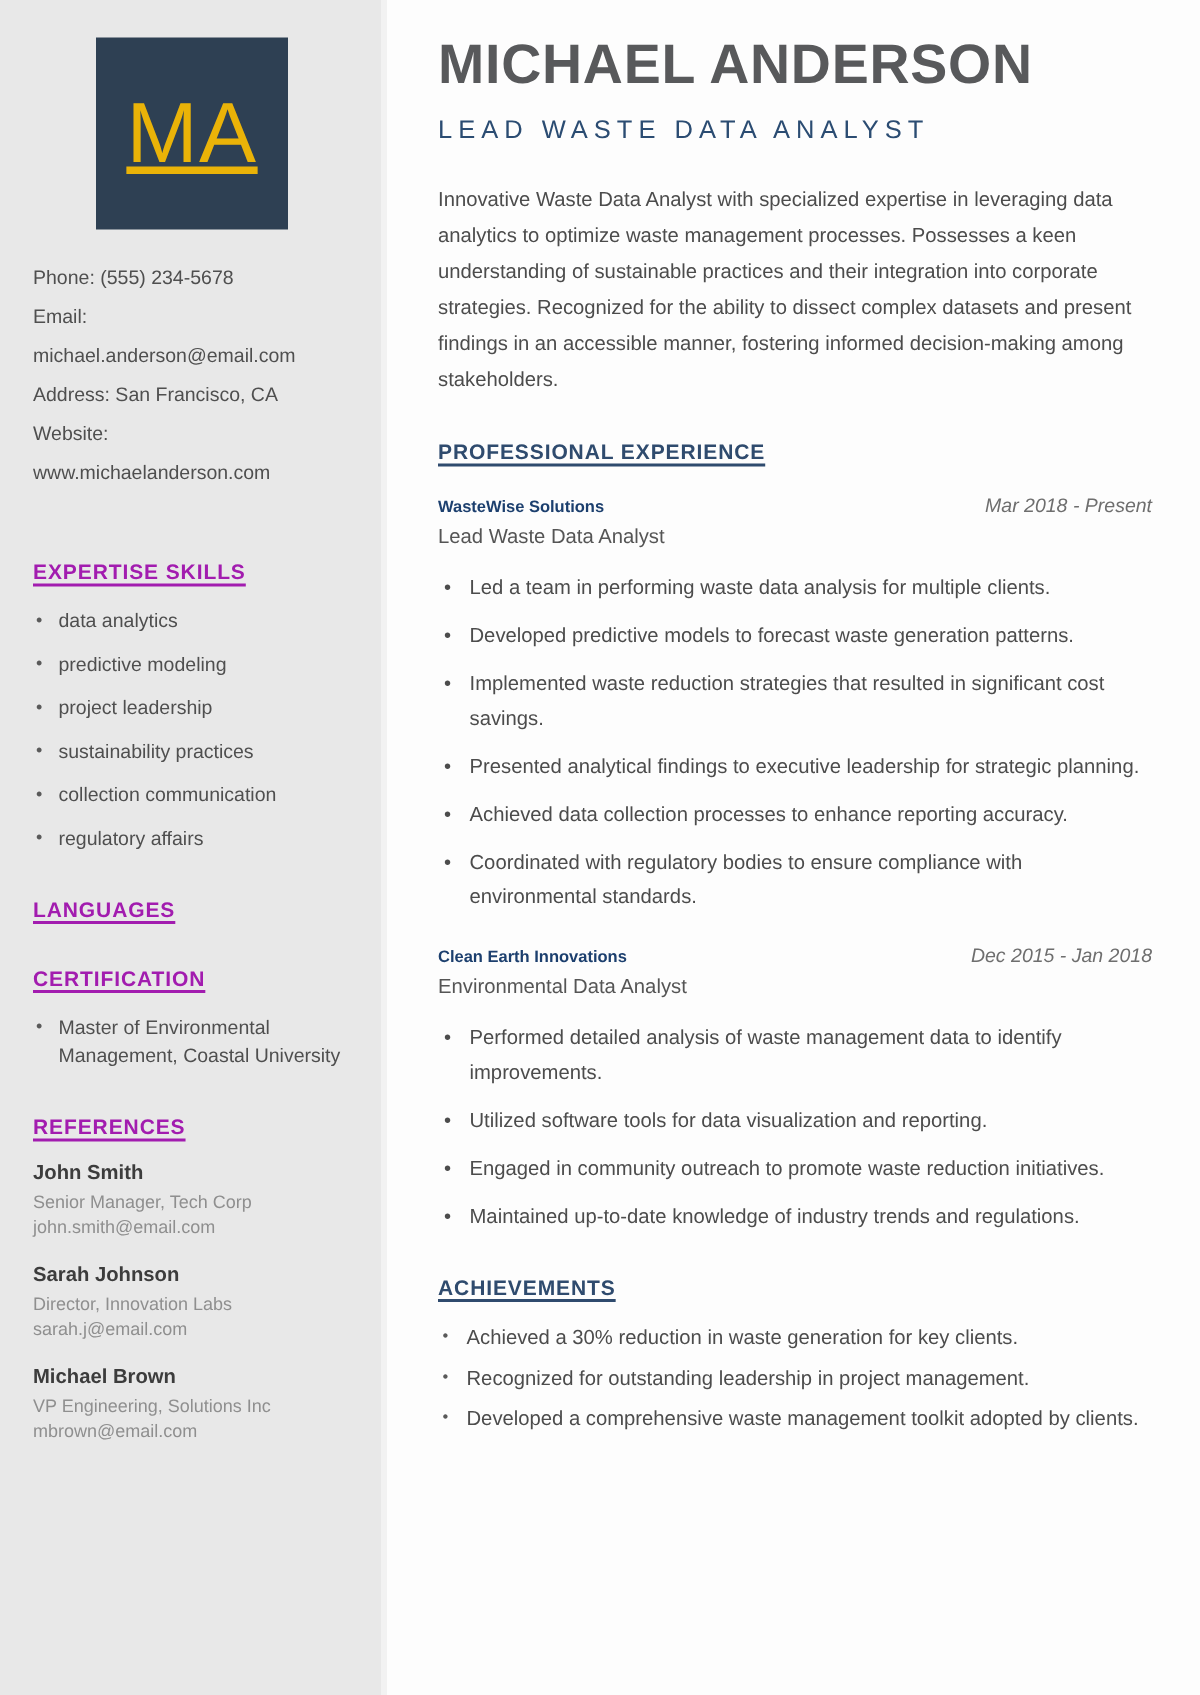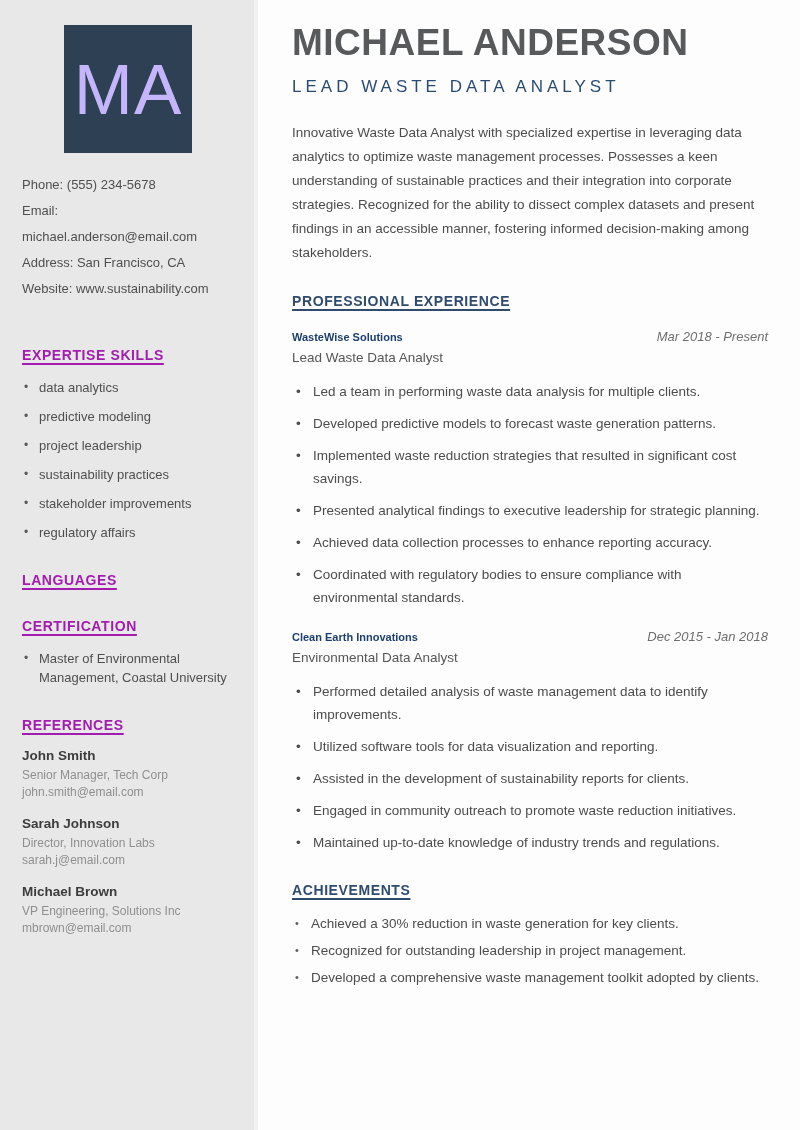--- a/index.html
+++ b/index.html
@@ -22,24 +22,25 @@
     border-right: 4px solid #f2f2f2;
     padding: 25px 20px 20px 22px;
   }
   .monogram {
     width: 128px; height: 128px;
     margin: 0 auto;
     background: #2e4053;
     display: flex; align-items: center; justify-content: center;
   }
   .monogram span {
-    color: #c4b5fd;
-    font-size: 71px;
+    color: #eab308;
+    font-size: 57px;
     font-weight: 500;
     letter-spacing: 1px;
+    text-decoration: underline;
   }
   .contact { margin-top: 19px; }
   .contact div {
     font-size: 13px;
     color: #4f4f4f;
     line-height: 26px;
   }
   .side-section { margin-top: 30px; }
   .side-section.first { margin-top: 45px; }
   .side-heading {
@@ -177,31 +178,31 @@
   <aside class="sidebar">
 
     <div class="monogram">
       <span>MA</span>
     </div>
 
     <div class="contact">
       <div>Phone: (555) 234-5678</div>
       <div>Email: michael.anderson@email.com</div>
       <div>Address: San Francisco, CA</div>
-      <div>Website: www.sustainability.com</div>
+      <div>Website: www.michaelanderson.com</div>
     </div>
 
     <div class="side-section first">
       <div class="side-heading">EXPERTISE SKILLS</div>
       <ul class="side-list">
         <li>data analytics</li>
         <li>predictive modeling</li>
         <li>project leadership</li>
         <li>sustainability practices</li>
-        <li>stakeholder improvements</li>
+        <li>collection communication</li>
         <li>regulatory affairs</li>
       </ul>
     </div>
 
     <div class="side-section">
       <div class="side-heading">LANGUAGES</div>
     </div>
 
     <div class="side-section">
       <div class="side-heading">CERTIFICATION</div>
@@ -260,21 +261,20 @@
 
     <div class="job">
       <div class="job-header">
         <span class="company">Clean Earth Innovations</span>
         <span class="dates">Dec 2015 - Jan 2018</span>
       </div>
       <div class="role">Environmental Data Analyst</div>
       <ul class="main-list">
         <li>Performed detailed analysis of waste management data to identify improvements.</li>
         <li>Utilized software tools for data visualization and reporting.</li>
-        <li>Assisted in the development of sustainability reports for clients.</li>
         <li>Engaged in community outreach to promote waste reduction initiatives.</li>
         <li>Maintained up-to-date knowledge of industry trends and regulations.</li>
       </ul>
     </div>
 
     <div class="section-heading">ACHIEVEMENTS</div>
     <ul class="ach-list">
       <li>Achieved a 30% reduction in waste generation for key clients.</li>
       <li>Recognized for outstanding leadership in project management.</li>
       <li>Developed a comprehensive waste management toolkit adopted by clients.</li>

